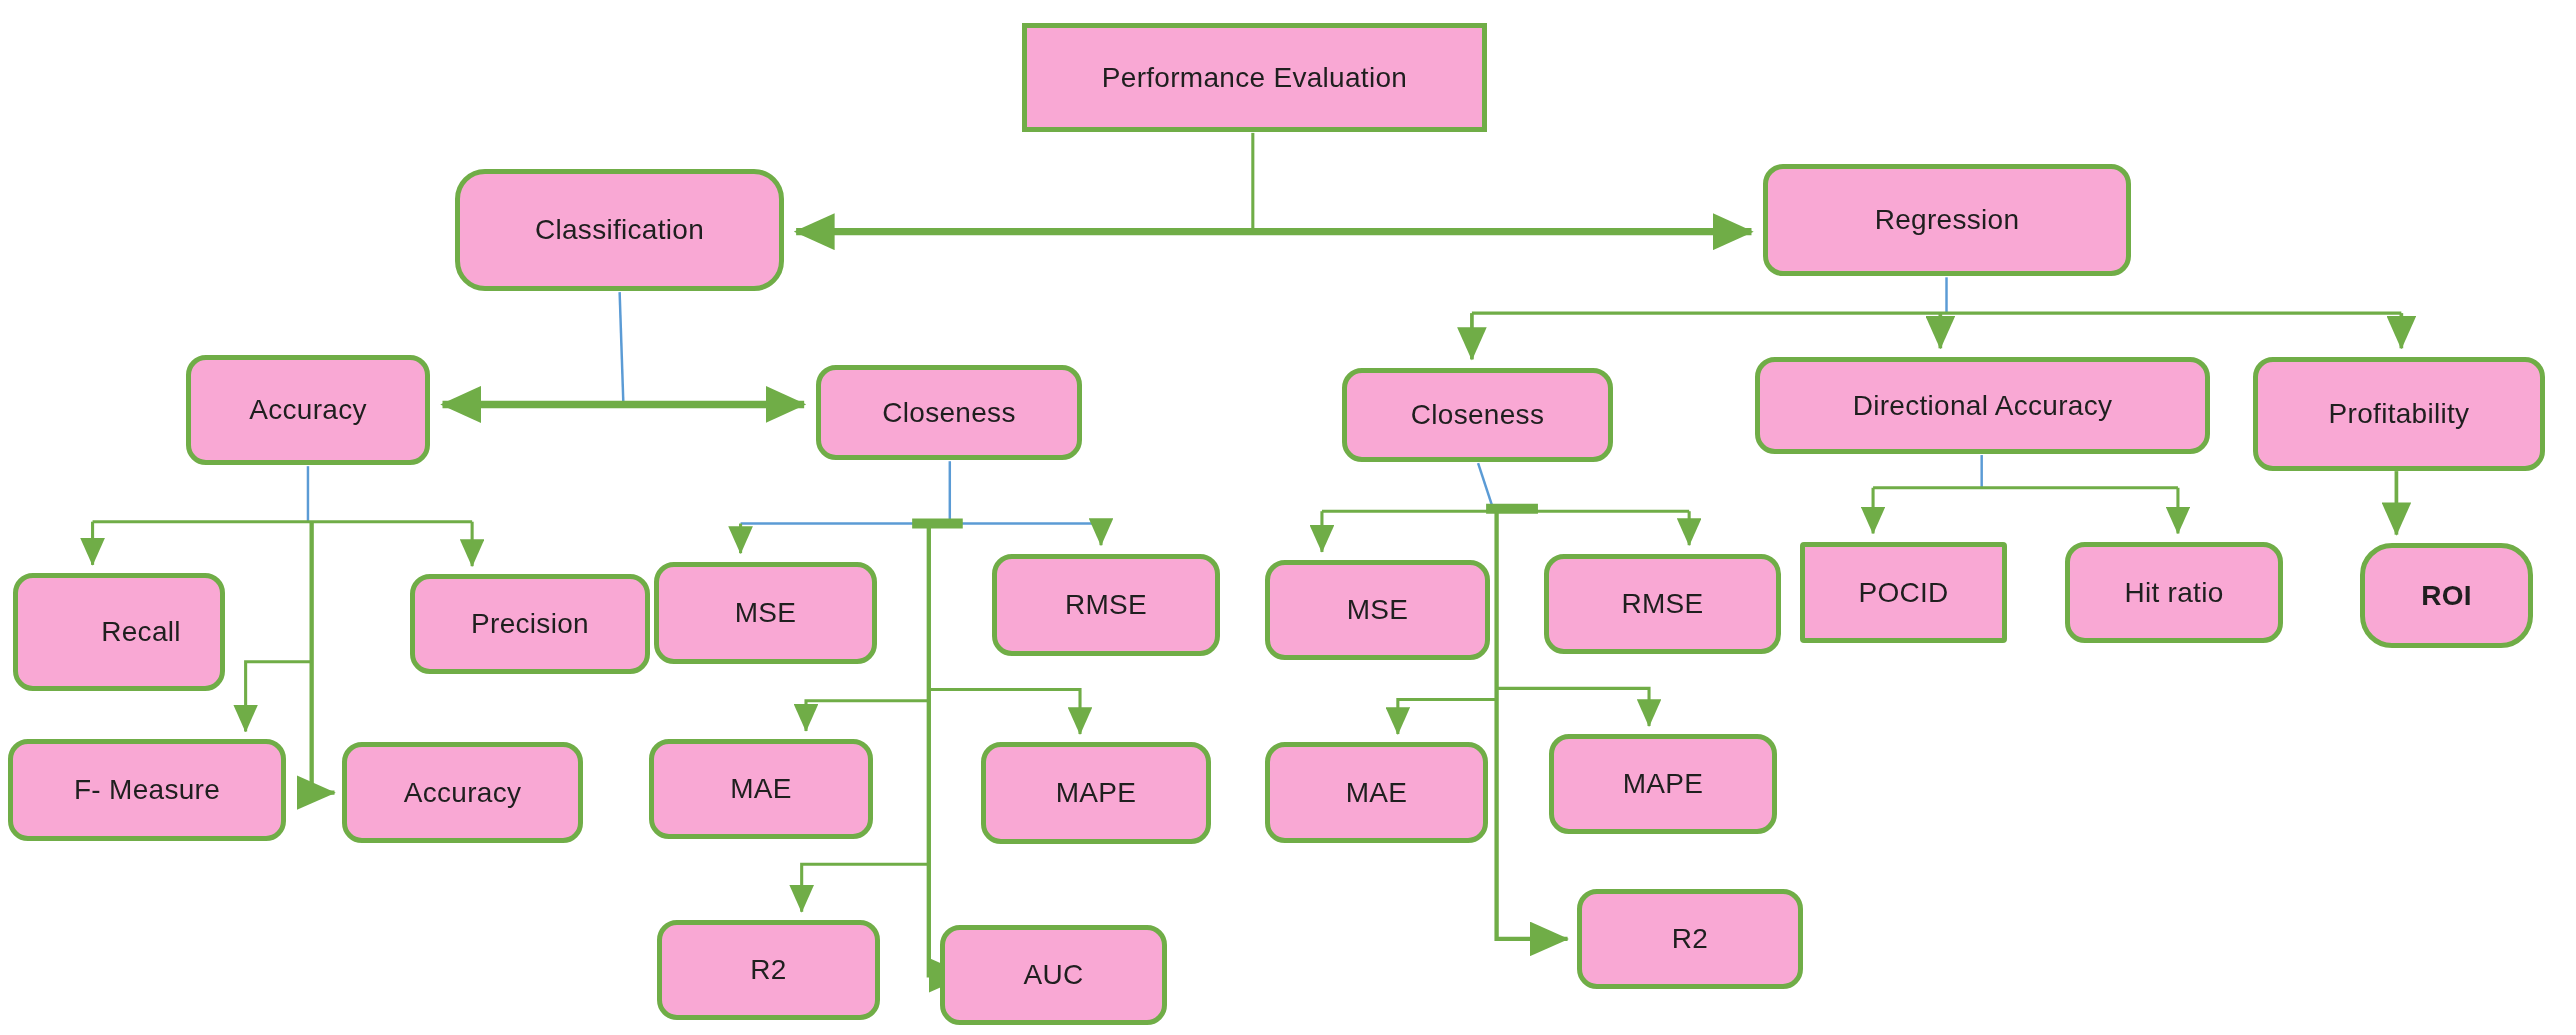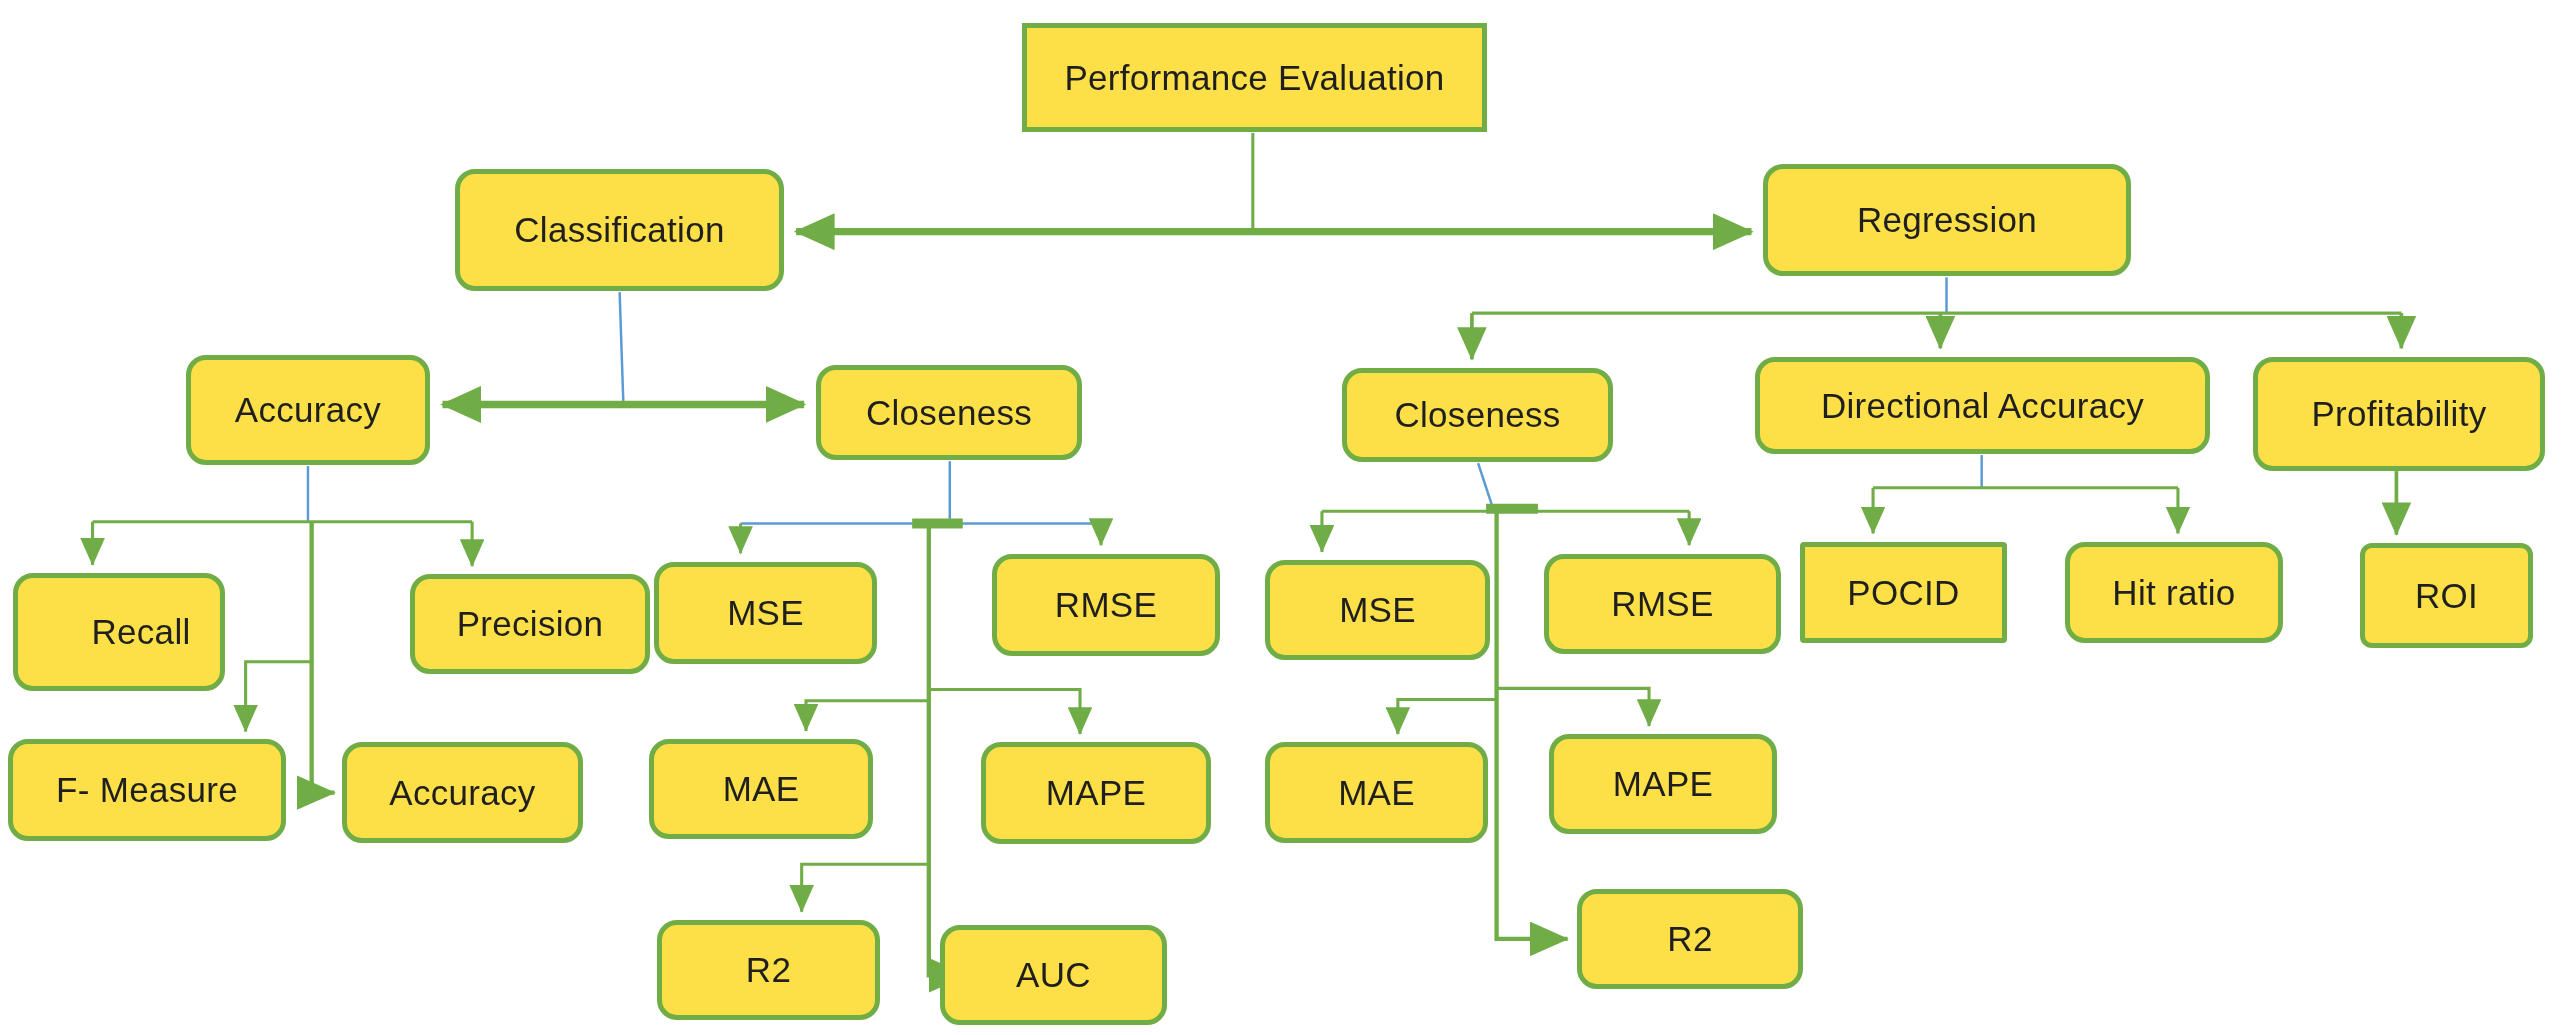--- a/index.html
+++ b/index.html
@@ -13,26 +13,26 @@
   }
   .edges {
     position:absolute;
     left:0; top:0;
     width:2576px;
     height:1036px;
   }
   .node {
     position:absolute;
     box-sizing:border-box;
-    background:#fde047;
+    background:#f9a8d4;
     display:flex;
     align-items:center;
     justify-content:center;
     text-align:center;
-    font-size:35px;
+    font-size:28px;
     color:#1f1f1f;
     letter-spacing:0.3px;
     white-space:nowrap;
   }
 </style>
 </head>
 <body>
 
 <div class="canvas" id="canvas">
   <svg class="edges" id="edges" xmlns="http://www.w3.org/2000/svg" viewBox="0 0 4174 1678">
@@ -78,36 +78,36 @@
       <polyline points="3529,790 3529,864" fill="none" stroke="#70ad47" stroke-width="5" marker-end="url(#ah-small)"></polyline>
       <polyline points="3883,763 3883,866" fill="none" stroke="#70ad47" stroke-width="6" marker-end="url(#ah-small)"></polyline>
       <polyline points="1290,375 2838,375" fill="none" stroke="#70ad47" stroke-width="12" marker-end="url(#ah-big)" marker-start="url(#ah-big)"></polyline>
       <polyline points="717,655 1303,655" fill="none" stroke="#70ad47" stroke-width="12" marker-end="url(#ah-big)" marker-start="url(#ah-big)"></polyline>
       <polyline points="1478,848 1560,848" fill="none" stroke="#70ad47" stroke-width="16"></polyline>
       <polyline points="2408,824 2492,824" fill="none" stroke="#70ad47" stroke-width="16"></polyline>
     </svg>
 
   <div id="nodes-layer">
       <div class="node" style="left: 1022px; top: 23px; width: 465px; height: 109px; border: 5.6px solid rgb(112, 173, 71); border-radius: 0px; color: rgb(31, 31, 31);">Performance Evaluation</div>
-      <div class="node" style="left: 455px; top: 169px; width: 329px; height: 122px; border: 5.6px solid rgb(112, 173, 71); border-radius: 20px; color: rgb(31, 31, 31);">Classification</div>
+      <div class="node" style="left: 455px; top: 169px; width: 329px; height: 122px; border: 5.6px solid rgb(112, 173, 71); border-radius: 30px; color: rgb(31, 31, 31);">Classification</div>
       <div class="node" style="left: 1763px; top: 164px; width: 368px; height: 112px; border: 5.6px solid rgb(112, 173, 71); border-radius: 20px; color: rgb(31, 31, 31);">Regression</div>
       <div class="node" style="left: 186px; top: 355px; width: 244px; height: 110px; border: 5.6px solid rgb(112, 173, 71); border-radius: 20px; color: rgb(31, 31, 31);">Accuracy</div>
       <div class="node" style="left: 816px; top: 365px; width: 266px; height: 95px; border: 5.6px solid rgb(112, 173, 71); border-radius: 20px; color: rgb(31, 31, 31);">Closeness</div>
       <div class="node" style="left: 1342px; top: 368px; width: 271px; height: 94px; border: 5.6px solid rgb(112, 173, 71); border-radius: 20px; color: rgb(31, 31, 31);">Closeness</div>
       <div class="node" style="left: 1755px; top: 357px; width: 455px; height: 97px; border: 5.6px solid rgb(112, 173, 71); border-radius: 20px; color: rgb(31, 31, 31);">Directional Accuracy</div>
       <div class="node" style="left: 2253px; top: 357px; width: 292px; height: 114px; border: 5.6px solid rgb(112, 173, 71); border-radius: 20px; color: rgb(31, 31, 31);">Profitability</div>
       <div class="node" style="left: 13px; top: 573px; width: 212px; height: 118px; border: 5.6px solid rgb(112, 173, 71); border-radius: 20px; color: rgb(31, 31, 31); padding-left: 44px;">Recall</div>
       <div class="node" style="left: 365px; top: 574px; width: 240px; height: 100px; border: 5.6px solid rgb(112, 173, 71); border-radius: 20px; color: rgb(31, 31, 31); margin-left: 45px;">Precision</div>
       <div class="node" style="left: 654px; top: 562px; width: 223px; height: 102px; border: 5.6px solid rgb(112, 173, 71); border-radius: 20px; color: rgb(31, 31, 31);">MSE</div>
       <div class="node" style="left: 992px; top: 554px; width: 228px; height: 102px; border: 5.6px solid rgb(112, 173, 71); border-radius: 20px; color: rgb(31, 31, 31);">RMSE</div>
       <div class="node" style="left: 1265px; top: 560px; width: 225px; height: 100px; border: 5.6px solid rgb(112, 173, 71); border-radius: 20px; color: rgb(31, 31, 31);">MSE</div>
       <div class="node" style="left: 1544px; top: 554px; width: 237px; height: 100px; border: 5.6px solid rgb(112, 173, 71); border-radius: 20px; color: rgb(31, 31, 31);">RMSE</div>
       <div class="node" style="left: 1800px; top: 542px; width: 207px; height: 101px; border: 5.6px solid rgb(112, 173, 71); border-radius: 4px; color: rgb(31, 31, 31);">POCID</div>
       <div class="node" style="left: 2065px; top: 542px; width: 218px; height: 101px; border: 5.6px solid rgb(112, 173, 71); border-radius: 20px; color: rgb(31, 31, 31);">Hit ratio</div>
-      <div class="node" style="left: 2360px; top: 543px; width: 173px; height: 105px; border: 5.6px solid rgb(112, 173, 71); border-radius: 12px; color: rgb(31, 31, 31);">ROI</div>
+      <div class="node" style="left: 2360px; top: 543px; width: 173px; height: 105px; border: 5.6px solid rgb(112, 173, 71); border-radius: 32px; color: rgb(31, 31, 31); font-weight: bold;">ROI</div>
       <div class="node" style="left: 8px; top: 739px; width: 278px; height: 102px; border: 5.6px solid rgb(112, 173, 71); border-radius: 20px; color: rgb(31, 31, 31);">F- Measure</div>
       <div class="node" style="left: 342px; top: 742px; width: 241px; height: 101px; border: 5.6px solid rgb(112, 173, 71); border-radius: 20px; color: rgb(31, 31, 31);">Accuracy</div>
       <div class="node" style="left: 649px; top: 739px; width: 224px; height: 100px; border: 5.6px solid rgb(112, 173, 71); border-radius: 20px; color: rgb(31, 31, 31);">MAE</div>
       <div class="node" style="left: 981px; top: 742px; width: 230px; height: 102px; border: 5.6px solid rgb(112, 173, 71); border-radius: 20px; color: rgb(31, 31, 31);">MAPE</div>
       <div class="node" style="left: 1265px; top: 742px; width: 223px; height: 101px; border: 5.6px solid rgb(112, 173, 71); border-radius: 20px; color: rgb(31, 31, 31);">MAE</div>
       <div class="node" style="left: 1549px; top: 734px; width: 228px; height: 100px; border: 5.6px solid rgb(112, 173, 71); border-radius: 20px; color: rgb(31, 31, 31);">MAPE</div>
       <div class="node" style="left: 657px; top: 920px; width: 223px; height: 100px; border: 5.6px solid rgb(112, 173, 71); border-radius: 20px; color: rgb(31, 31, 31);">R2</div>
       <div class="node" style="left: 940px; top: 925px; width: 227px; height: 100px; border: 5.6px solid rgb(112, 173, 71); border-radius: 20px; color: rgb(31, 31, 31);">AUC</div>
       <div class="node" style="left: 1577px; top: 889px; width: 226px; height: 100px; border: 5.6px solid rgb(112, 173, 71); border-radius: 20px; color: rgb(31, 31, 31);">R2</div>
     </div>

